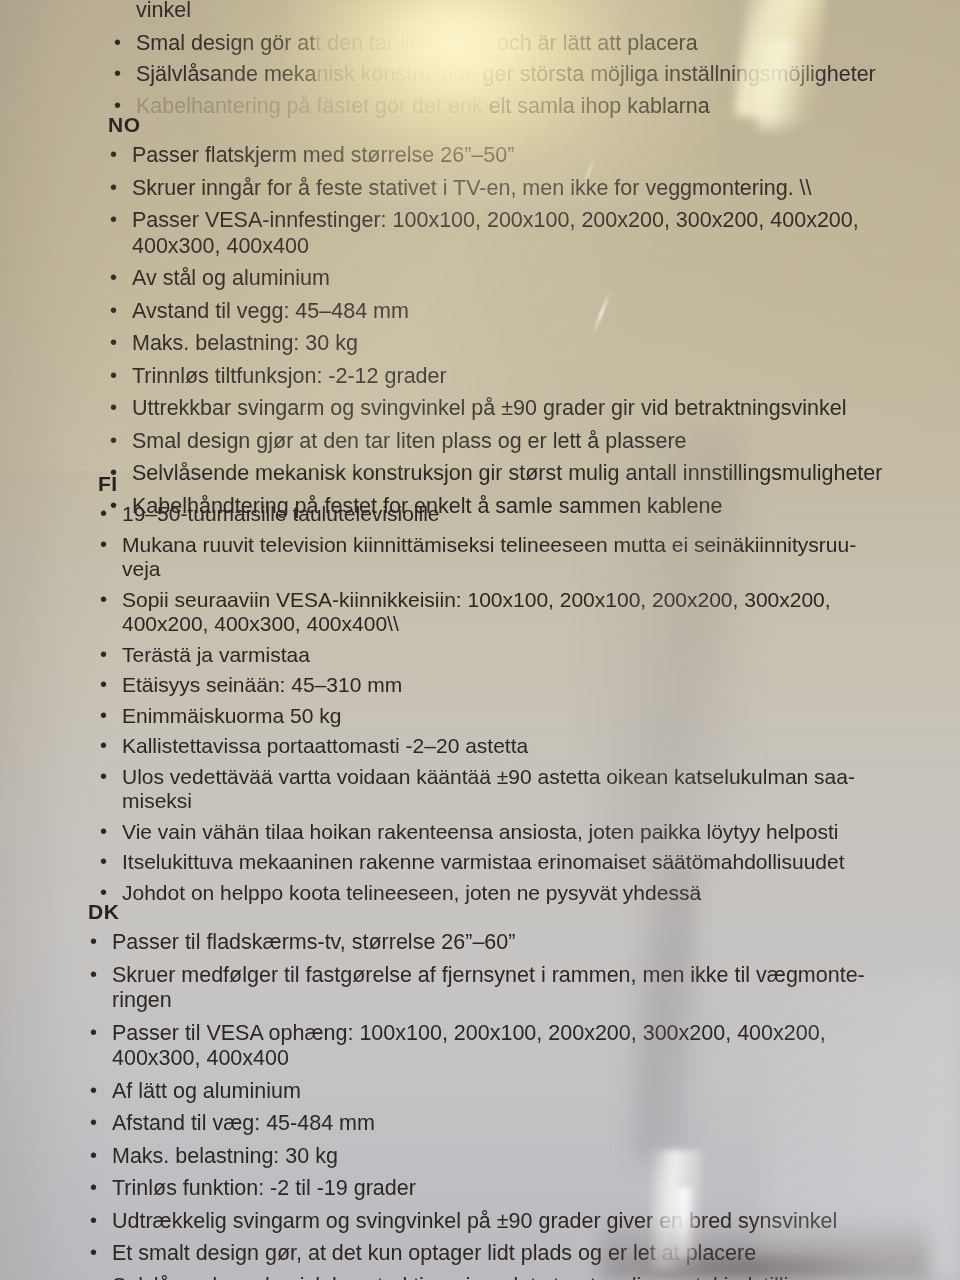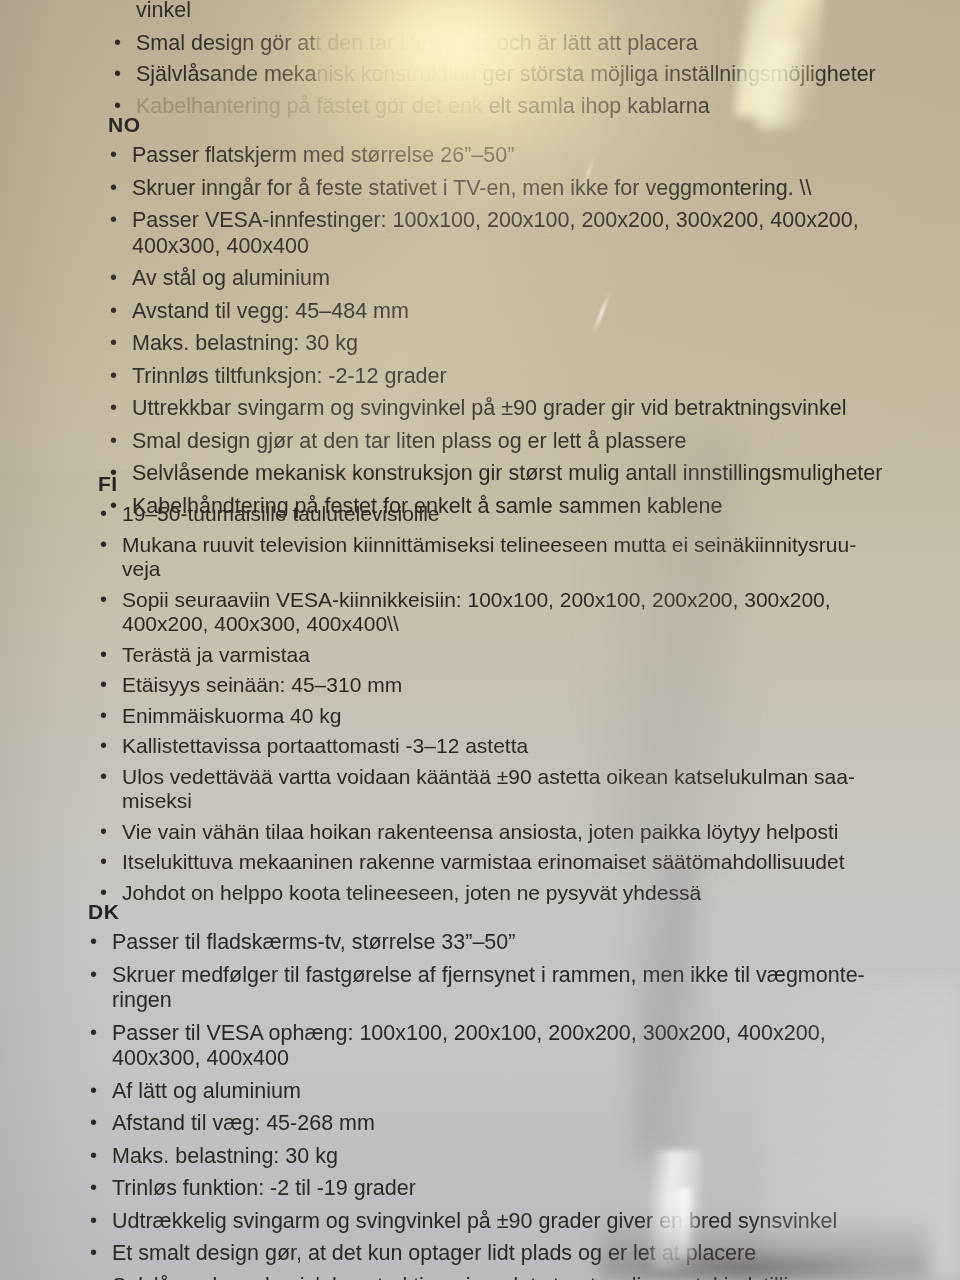--- a/index.html
+++ b/index.html
@@ -231,37 +231,37 @@
     </div>
 
     <div class="sec pad-fi" id="fi-block">
       <div class="lang-head">FI</div>
       <ul class="items">
         <li><span>19–50-tuumaisille taulutelevisioille</span></li>
         <li><span>Mukana ruuvit television kiinnittämiseksi telineeseen mutta ei seinäkiinnitysruu-</span><span class="cont">veja</span></li>
         <li><span>Sopii seuraaviin VESA-kiinnikkeisiin: 100x100, 200x100, 200x200, 300x200,</span><span class="cont">400x200, 400x300, 400x400\\</span></li>
         <li><span>Terästä ja varmistaa</span></li>
         <li><span>Etäisyys seinään: 45–310 mm</span></li>
-        <li><span>Enimmäiskuorma 40 kg</span></li>
-        <li><span>Kallistettavissa portaattomasti -3–12 astetta</span></li>
+        <li><span>Enimmäiskuorma 50 kg</span></li>
+        <li><span>Kallistettavissa portaattomasti -2–20 astetta</span></li>
         <li><span>Ulos vedettävää vartta voidaan kääntää ±90 astetta oikean katselukulman saa-</span><span class="cont">miseksi</span></li>
         <li><span>Vie vain vähän tilaa hoikan rakenteensa ansiosta, joten paikka löytyy helposti</span></li>
         <li><span>Itselukittuva mekaaninen rakenne varmistaa erinomaiset säätömahdollisuudet</span></li>
         <li><span>Johdot on helppo koota telineeseen, joten ne pysyvät yhdessä</span></li>
       </ul>
     </div>
 
     <div class="sec pad-dk" id="dk-block">
       <div class="lang-head">DK</div>
       <ul class="items">
-        <li><span>Passer til fladskærms-tv, størrelse 33”–50”</span></li>
+        <li><span>Passer til fladskærms-tv, størrelse 26”–60”</span></li>
         <li><span>Skruer medfølger til fastgørelse af fjernsynet i rammen, men ikke til vægmonte-</span><span class="cont">ringen</span></li>
         <li><span>Passer til VESA ophæng: 100x100, 200x100, 200x200, 300x200, 400x200,</span><span class="cont">400x300, 400x400</span></li>
         <li><span>Af lätt og aluminium</span></li>
-        <li><span>Afstand til væg: 45-268 mm</span></li>
+        <li><span>Afstand til væg: 45-484 mm</span></li>
         <li><span>Maks. belastning: 30 kg</span></li>
         <li><span>Trinløs funktion: -2 til -19 grader</span></li>
         <li><span>Udtrækkelig svingarm og svingvinkel på ±90 grader giver en bred synsvinkel</span></li>
         <li><span>Et smalt design gør, at det kun optager lidt plads og er let at placere</span></li>
         <li><span>Selvlåsende mekanisk konstruktion giver det størst mulige antal indstillingsmu-</span></li>
       </ul>
     </div>
 
   </div>
 

